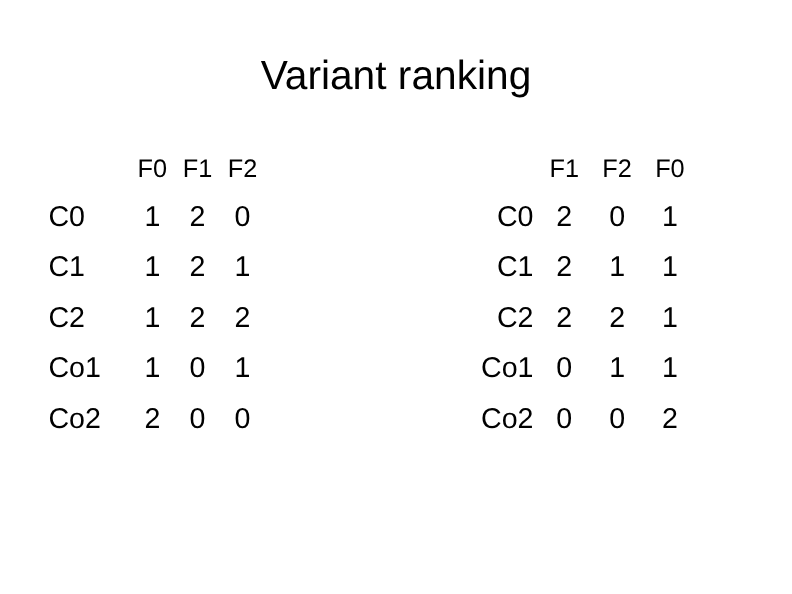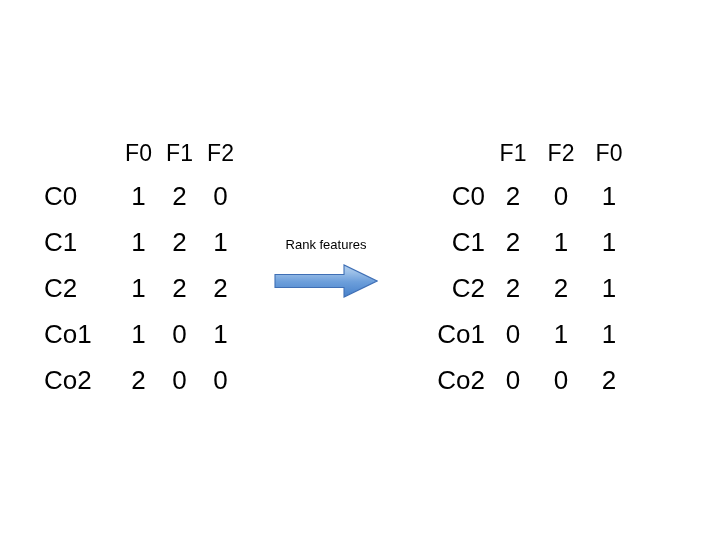--- a/index.html
+++ b/index.html
@@ -123,20 +123,21 @@
     top: 28px;
     width: 104px;
     height: 34px;
   }
 </style>
 </head>
 <body>
 
 <div class="slide">
 
+  <div class="slide-title">Variant ranking</div>
 
   <table class="matrix" id="matrix-original">
     <tbody>
       <tr>
         <td class="corner hdr"></td>
         <td class="hdr col-0">F0</td>
         <td class="hdr col-1">F1</td>
         <td class="hdr col-2">F2</td>
       </tr>
       <tr>
@@ -165,35 +166,20 @@
       </tr>
       <tr>
         <td class="rowlabel">Co2</td>
         <td class="val col-0">2</td>
         <td class="val col-1">0</td>
         <td class="val col-2">0</td>
       </tr>
     </tbody>
   </table>
 
-  <div class="arrow-group">
-    <div class="arrow-label">Rank features</div>
-    <svg class="arrow-shape" viewBox="0 0 104 34" preserveAspectRatio="none">
-      <defs>
-        <linearGradient id="arrowGrad" x1="0" y1="0" x2="0" y2="1">
-          <stop offset="0%" stop-color="#b3d0ef"></stop>
-          <stop offset="22%" stop-color="#9cc0e8"></stop>
-          <stop offset="52%" stop-color="#6d9fdb"></stop>
-          <stop offset="86%" stop-color="#5189cf"></stop>
-          <stop offset="100%" stop-color="#4a82ca"></stop>
-        </linearGradient>
-      </defs>
-      <polygon points="1,10.5 70,10.5 70,1 103,17 70,33 70,23.5 1,23.5" fill="url(#arrowGrad)" stroke="#3f6fb5" stroke-width="1.1" stroke-linejoin="miter"></polygon>
-    </svg>
-  </div>
 
   <table class="matrix" id="matrix-ranked">
     <tbody>
       <tr>
         <td class="corner hdr"></td>
         <td class="hdr col-0">F1</td>
         <td class="hdr col-1">F2</td>
         <td class="hdr col-2">F0</td>
       </tr>
       <tr>

